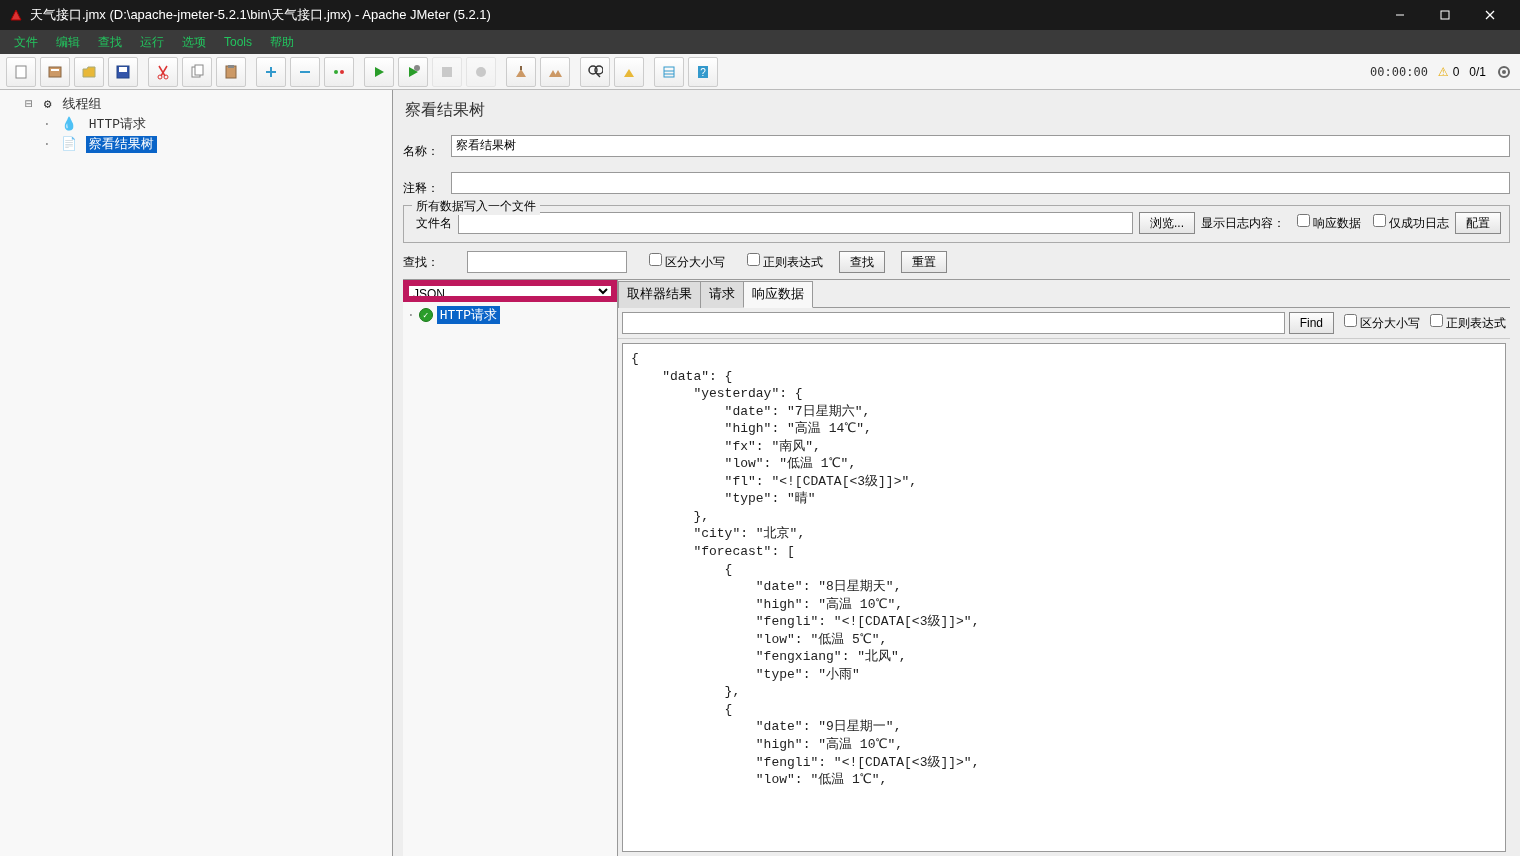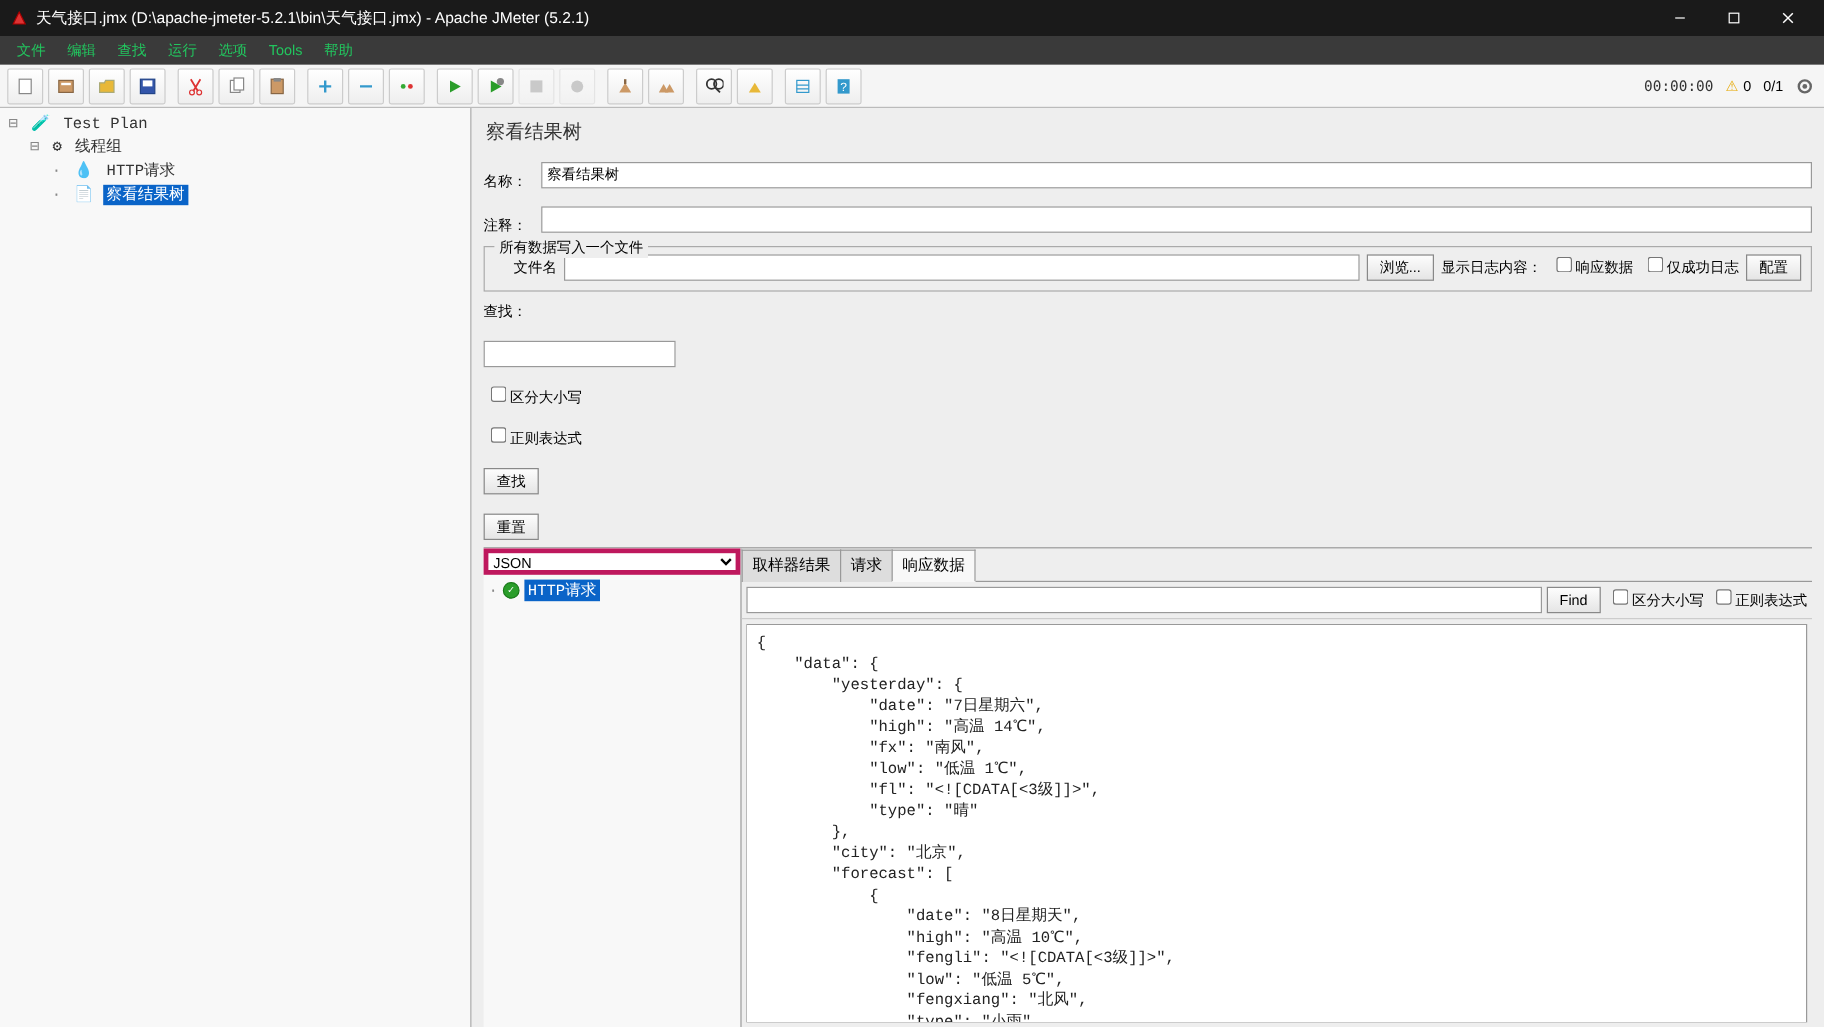--- a/index.html
+++ b/index.html
@@ -36,36 +36,36 @@
 .tree .indent2 { padding-left: 36px; }
 
 .rightpane { flex: 1; display: flex; flex-direction: column; background: #eee; padding: 6px 10px 0 10px; overflow: hidden; }
 
 .panel-title { font-size: 16px; color: #333; padding: 4px 0 10px 2px; }
 
 .formrow { display: flex; align-items: center; margin-bottom: 8px; }
 .formrow .label { width: 48px; margin-top: 12px; }
 .formrow input[type=text] { flex: 1; border: 1px solid #999; background: #fff; height: 22px; padding: 0 4px; font-size: 12px; }
 
-.fieldset { border: 1px solid #aaa; padding: 6px 8px 8px 24px; margin-bottom: 8px; position: relative; }
+.fieldset { border: 1px solid #aaa; padding: 6px 8px 8px 12px; margin-bottom: 8px; position: relative; }
 .fieldset .legend { position: absolute; top: -8px; left: 8px; background: #eee; padding: 0 4px; font-size: 12px; }
 .fieldset .row { display: flex; align-items: center; gap: 6px; }
 .fieldset .row .flabel { }
 .fieldset .row input[type=text] { flex: 1; border: 1px solid #999; background: #fff; height: 22px; padding: 0 4px; }
 .btn { border: 1px solid #888; background: linear-gradient(#fdfdfd,#e5e5e5); padding: 2px 10px; height: 22px; font-size: 12px; cursor: default; }
 input[type=checkbox] { margin: 0 3px 0 6px; }
 
-.searchrow { display: flex; align-items: flex-start; gap: 16px; margin-bottom: 6px; flex-direction: column; }
+.searchrow { display: flex; align-items: center; gap: 16px; margin-bottom: 6px; }
 .searchrow .label { width: 48px; }
 .searchrow input[type=text] { width: 160px; border: 1px solid #999; background: #fff; height: 22px; padding: 0 4px; }
 
 .splitpane { flex: 1; display: flex; border-top: 1px solid #999; min-height: 0; }
 
 .resultlist { width: 215px; border-right: 1px solid #999; display: flex; flex-direction: column; background: #f8f8f8; }
-.resultlist select.renderer { width: 100%; height: 22px; border: 4px solid #be185d; background: #fff; font-size: 12px; }
+.resultlist select.renderer { width: 100%; height: 22px; border: 6px solid #be185d; background: #fff; font-size: 12px; }
 .resultlist .list { flex: 1; overflow: auto; padding: 4px; font-family: "Courier New", monospace; font-size: 13px; }
 .resultlist .listitem { display: flex; align-items: center; gap: 4px; }
 .resultlist .listitem .check { width: 14px; height: 14px; border-radius: 50%; background: #2a9d2a; border: 1px solid #1a7a1a; display: inline-flex; align-items: center; justify-content: center; color: #fff; font-size: 9px; }
 .resultlist .listitem .lbl { background: #0a64c8; color: #fff; padding: 0 3px; }
 .resultlist .footer { border-top: 1px solid #999; padding: 4px 6px; font-family: "Courier New", monospace; font-size: 13px; }
 
 .resultdetail { flex: 1; display: flex; flex-direction: column; min-width: 0; }
 .tabs { display: flex; border-bottom: 1px solid #999; font-family: "Courier New", monospace; font-size: 13px; }
 .tab { padding: 3px 8px 4px 8px; border: 1px solid #999; border-bottom: none; background: #ddd; margin-right: -1px; position: relative; top: 1px; }
 .tab.active { background: #f8f8f8; border-bottom: 1px solid #f8f8f8; }
@@ -252,25 +252,20 @@
         <circle cx="8" cy="8" r="5" fill="none" stroke="#666" stroke-width="2"></circle>
         <circle cx="8" cy="8" r="2" fill="#666"></circle>
       </svg>
     </span>
 </div>
 
 <div class="mainarea">
 
   <div class="leftpane">
     <div class="tree">
-      <div class="node">
-        <span class="nodeicon">⊟</span>
-        <span>🧪</span>
-        <span class="nodelabel">Test Plan</span>
-      </div>
       <div class="node indent1">
         <span class="nodeicon">⊟</span>
         <span>⚙</span>
         <span class="nodelabel">线程组</span>
       </div>
       <div class="node indent2">
         <span class="nodeicon">·</span>
         <span>💧</span>
         <span class="nodelabel">HTTP请求</span>
       </div>

